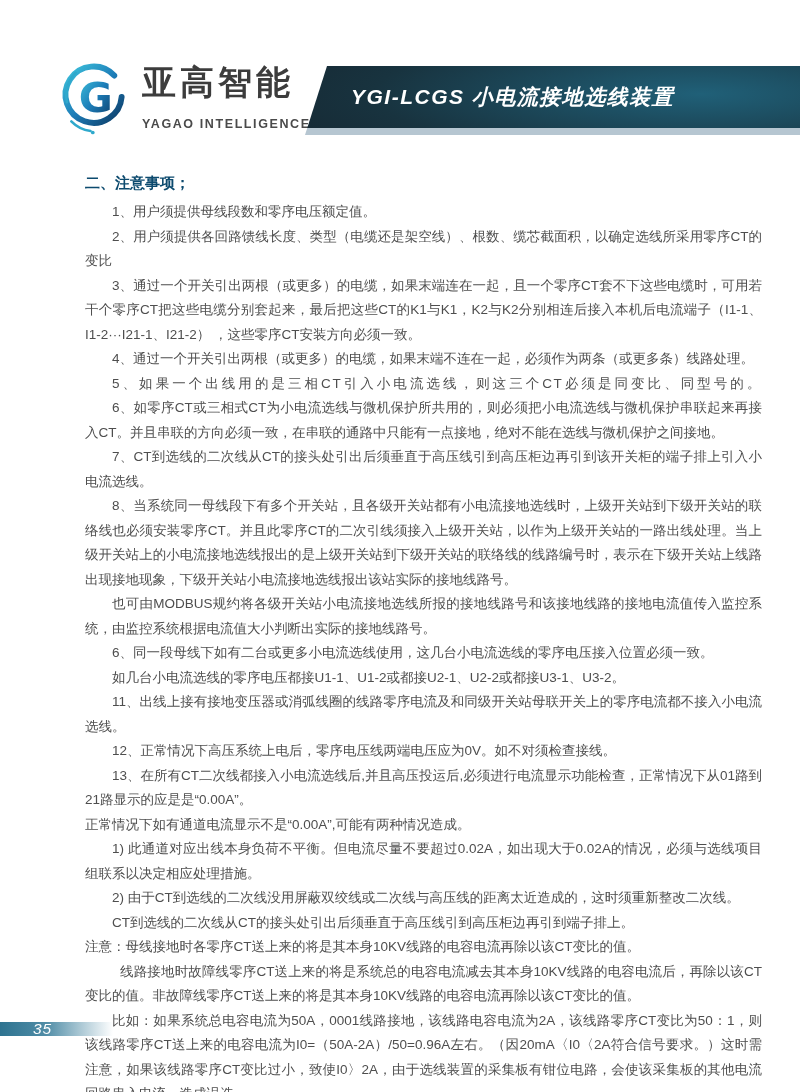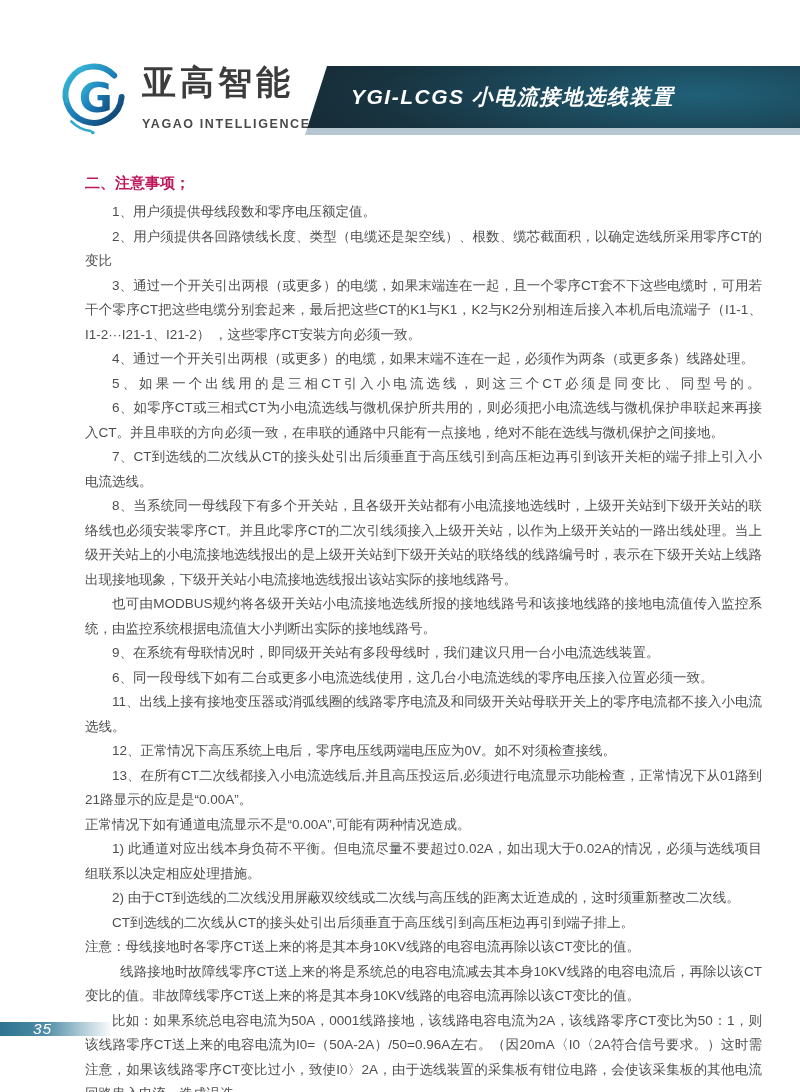--- a/index.html
+++ b/index.html
@@ -49,21 +49,21 @@
   
   .content {
     position: absolute; left: 85px; top: 170px; width: 677px;
     color: #4e4e4e;
     font-size: 13.5px; line-height: 24.5px;
     text-align: justify;
   }
   .content h2 {
     margin: 0 0 4px 0;
     font-size: 15px; line-height: 26px;
-    color: #be185d; font-weight: bold;
+    color: #0c4a6e; font-weight: bold;
     text-align: left;
   }
   .content p { margin: 0; }
   .indent      { text-indent: 2em; }
   .indent-deep { text-indent: 2.6em; }
   .noindent    { text-indent: 0; }
   .spread      { text-align: justify; text-align-last: justify; letter-spacing: 0.12em; }
 
   
   .page-bar {
@@ -114,22 +114,22 @@
     <h2>二、注意事项；</h2>
     <p class="indent">1、用户须提供母线段数和零序电压额定值。</p>
     <p class="indent">2、用户须提供各回路馈线长度、类型（电缆还是架空线）、根数、缆芯截面积，以确定选线所采用零序CT的变比</p>
     <p class="indent">3、通过一个开关引出两根（或更多）的电缆，如果末端连在一起，且一个零序CT套不下这些电缆时，可用若干个零序CT把这些电缆分别套起来，最后把这些CT的K1与K1，K2与K2分别相连后接入本机后电流端子（I1-1、I1-2···I21-1、I21-2） ，这些零序CT安装方向必须一致。</p>
     <p class="indent">4、通过一个开关引出两根（或更多）的电缆，如果末端不连在一起，必须作为两条（或更多条）线路处理。</p>
     <p class="indent spread">5、如果一个出线用的是三相CT引入小电流选线，则这三个CT必须是同变比、同型号的。</p>
     <p class="indent">6、如零序CT或三相式CT为小电流选线与微机保护所共用的，则必须把小电流选线与微机保护串联起来再接入CT。并且串联的方向必须一致，在串联的通路中只能有一点接地，绝对不能在选线与微机保护之间接地。</p>
     <p class="indent">7、CT到选线的二次线从CT的接头处引出后须垂直于高压线引到高压柜边再引到该开关柜的端子排上引入小电流选线。</p>
     <p class="indent">8、当系统同一母线段下有多个开关站，且各级开关站都有小电流接地选线时，上级开关站到下级开关站的联络线也必须安装零序CT。并且此零序CT的二次引线须接入上级开关站，以作为上级开关站的一路出线处理。当上级开关站上的小电流接地选线报出的是上级开关站到下级开关站的联络线的线路编号时，表示在下级开关站上线路出现接地现象，下级开关站小电流接地选线报出该站实际的接地线路号。</p>
     <p class="indent">也可由MODBUS规约将各级开关站小电流接地选线所报的接地线路号和该接地线路的接地电流值传入监控系统，由监控系统根据电流值大小判断出实际的接地线路号。</p>
-    <p class="indent">9、在系统有母联情况时，即同级开关站有多段母线时，我们建议只用一台小电流选线装置。</p>
     <p class="indent">6、同一段母线下如有二台或更多小电流选线使用，这几台小电流选线的零序电压接入位置必须一致。</p>
+    <p class="indent">如几台小电流选线的零序电压都接U1-1、U1-2或都接U2-1、U2-2或都接U3-1、U3-2。</p>
     <p class="indent">11、出线上接有接地变压器或消弧线圈的线路零序电流及和同级开关站母联开关上的零序电流都不接入小电流选线。</p>
     <p class="indent">12、正常情况下高压系统上电后，零序电压线两端电压应为0V。如不对须检查接线。</p>
     <p class="indent">13、在所有CT二次线都接入小电流选线后,并且高压投运后,必须进行电流显示功能检查，正常情况下从01路到21路显示的应是是“0.00A”。</p>
     <p class="noindent">正常情况下如有通道电流显示不是“0.00A”,可能有两种情况造成。</p>
     <p class="indent">1) 此通道对应出线本身负荷不平衡。但电流尽量不要超过0.02A，如出现大于0.02A的情况，必须与选线项目组联系以决定相应处理措施。</p>
     <p class="indent">2) 由于CT到选线的二次线没用屏蔽双绞线或二次线与高压线的距离太近造成的，这时须重新整改二次线。</p>
     <p class="indent">CT到选线的二次线从CT的接头处引出后须垂直于高压线引到高压柜边再引到端子排上。</p>
     <p class="noindent">注意：母线接地时各零序CT送上来的将是其本身10KV线路的电容电流再除以该CT变比的值。</p>
     <p class="indent-deep">线路接地时故障线零序CT送上来的将是系统总的电容电流减去其本身10KV线路的电容电流后，再除以该CT变比的值。非故障线零序CT送上来的将是其本身10KV线路的电容电流再除以该CT变比的值。</p>
     <p class="indent">比如：如果系统总电容电流为50A，0001线路接地，该线路电容电流为2A，该线路零序CT变比为50：1，则该线路零序CT送上来的电容电流为I0=（50A-2A）/50=0.96A左右。（因20mA〈I0〈2A符合信号要求。）这时需注意，如果该线路零序CT变比过小，致使I0〉2A，由于选线装置的采集板有钳位电路，会使该采集板的其他电流回路串入电流，造成误选。</p>

